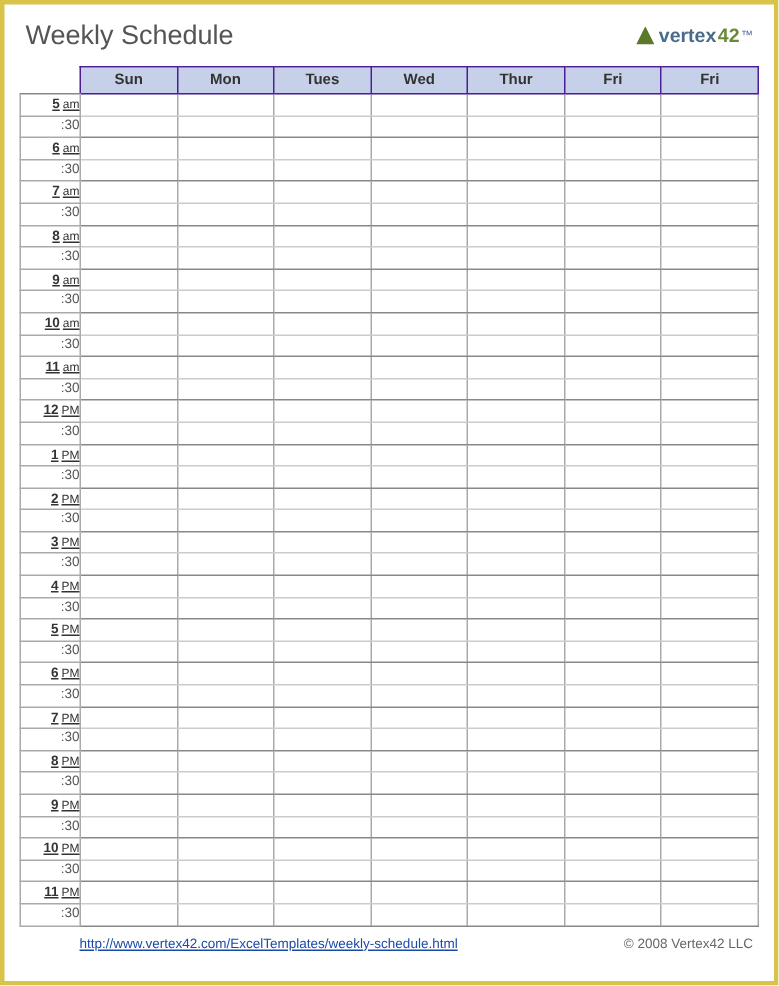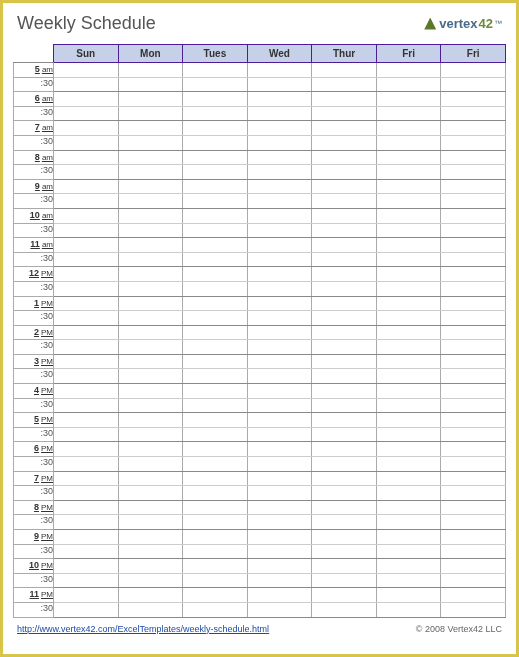--- a/index.html
+++ b/index.html
@@ -104,20 +104,21 @@
   .footer {
     display: flex;
     justify-content: space-between;
     align-items: center;
     padding: 6px 4px 0 4px;
     font-size: 9px;
   }
   .footer a {
     color: #1a4aa8;
     text-decoration: underline;
+    margin-left: 36px;
   }
   .copyright { color: #666; }
 </style>
 </head>
 <body>
 
 <div class="page">
 
   <div class="header">
     <div class="title">Weekly Schedule</div>

